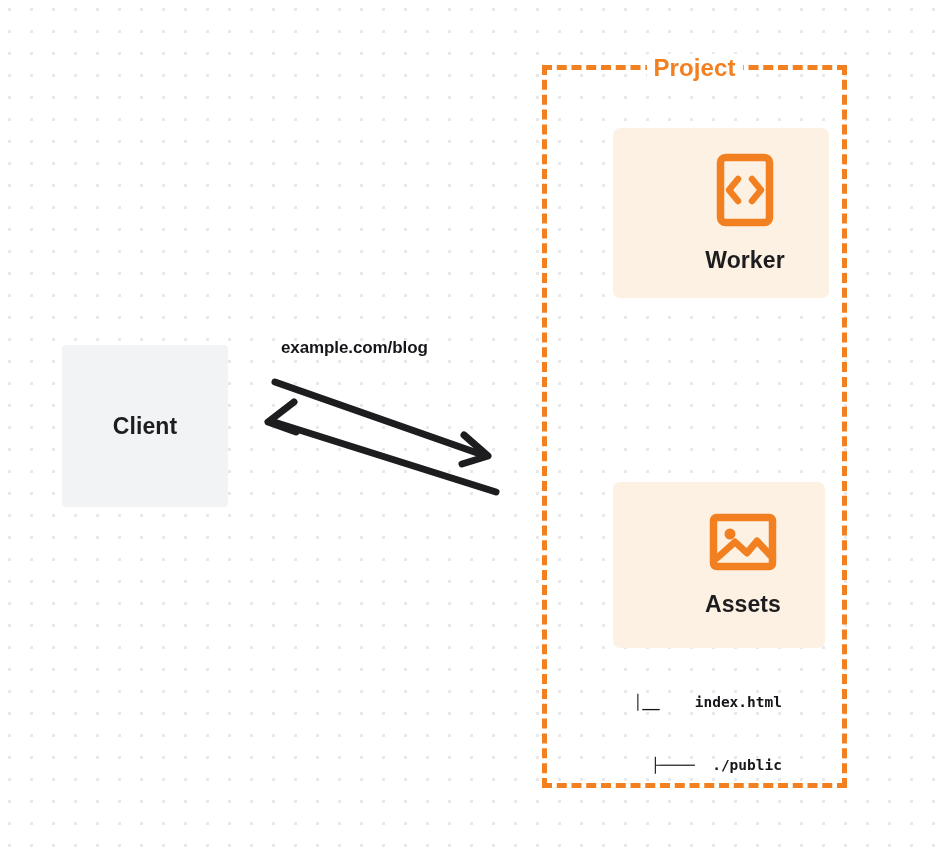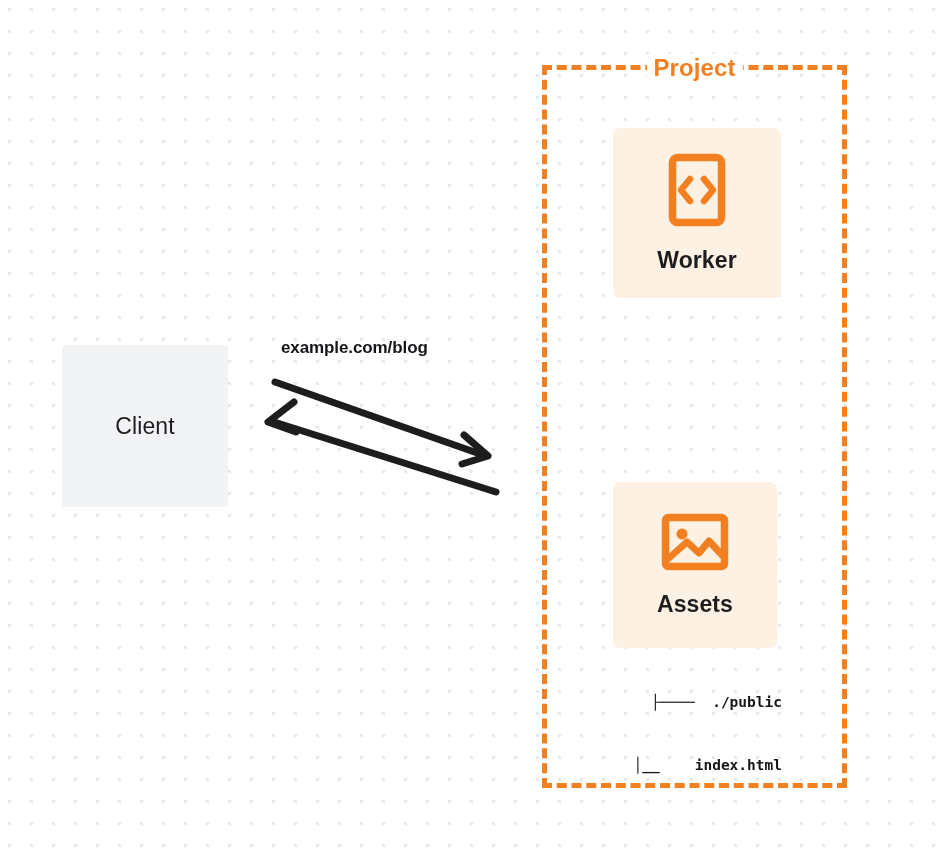--- a/index.html
+++ b/index.html
@@ -35,21 +35,21 @@
     width: 166px;
     height: 162px;
     background: #f2f3f5;
     border-radius: 4px;
     display: flex;
     align-items: center;
     justify-content: center;
   }
   #client-node .node-label {
     font-size: 23px;
-    font-weight: normal;
+    font-weight: bold;
     color: #1d1d1f;
     letter-spacing: 0.1px;
   }
 
   
   #connector-group {
     position: absolute;
     left: 250px;
     top: 360px;
     width: 270px;
@@ -96,20 +96,21 @@
   .service-box {
     position: absolute;
     width: 168px;
     height: 170px;
     background: #fdf1e4;
     border-radius: 7px;
     display: flex;
     flex-direction: column;
     align-items: center;
     justify-content: center;
+    padding-left: 48px;
   }
   #worker-node { left: 613px; top: 128px; }
   #assets-node { left: 613px; top: 482px; width: 164px; height: 166px; }
 
   .service-icon {
     display: block;
     margin-bottom: 16px;
   }
   .service-box .node-label {
     font-size: 23px;
@@ -180,18 +181,18 @@
       <svg width="68" height="58" viewBox="0 0 68 58" fill="none">
         <rect x="4.5" y="4.5" width="59" height="49" rx="3" ry="3" stroke="#f38020" stroke-width="7.5" fill="none"></rect>
         <circle cx="21" cy="21" r="5.5" fill="#f38020"></circle>
         <polyline points="8,45 26,29 38,40 48,28 61,42" stroke="#f38020" stroke-width="7" stroke-linecap="round" stroke-linejoin="round" fill="none"></polyline>
       </svg>
     </span>
     <span class="node-label">Assets</span>
   </div>
 
   <div id="file-tree">
+    <span class="tree-row">│__    index.html</span>
     <span class="tree-row">├────  ./public</span>
-    <span class="tree-row">│__    index.html</span>
     
   </div>
 
 </div>
 
 </body></html>

